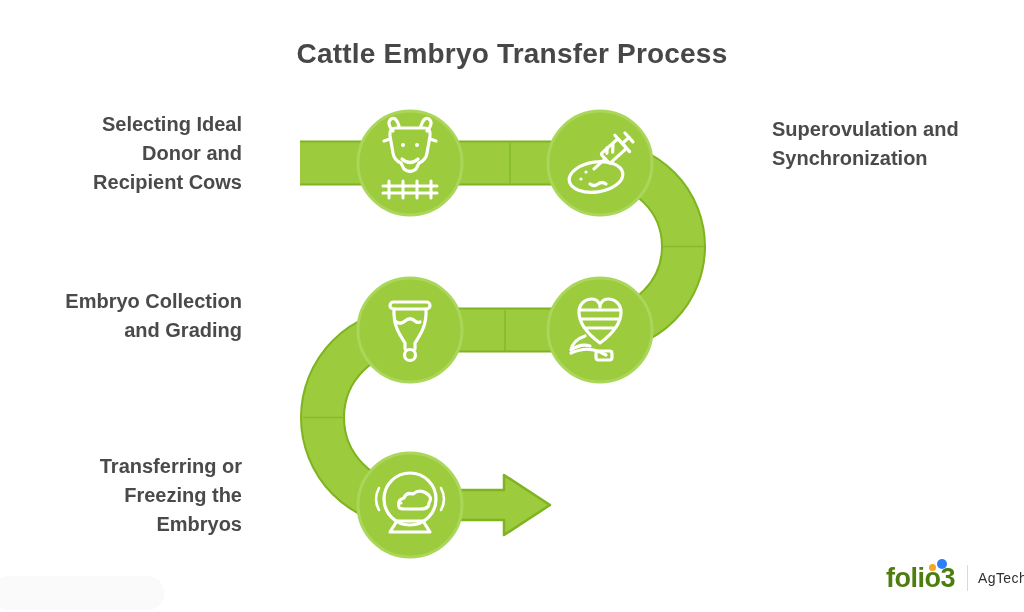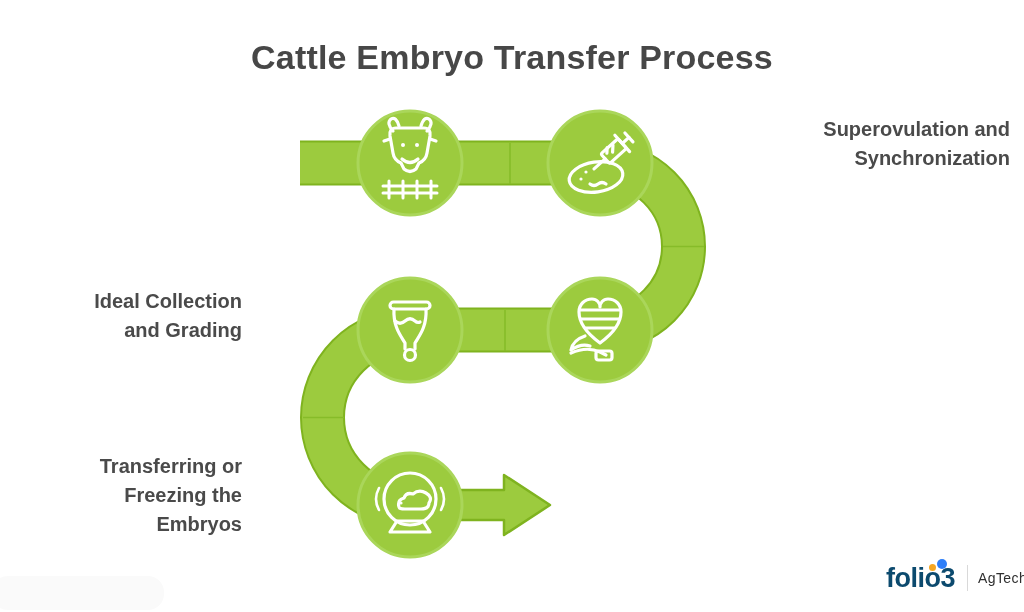--- a/index.html
+++ b/index.html
@@ -11,35 +11,35 @@
     background: #ffffff;
     overflow: hidden;
     font-family: "Liberation Sans", sans-serif;
   }
   .title {
     position: absolute;
     top: 38px;
     left: 0;
     width: 100%;
     text-align: center;
-    font-size: 34px;
+    font-size: 28px;
     font-weight: 700;
     color: #474747;
     letter-spacing: 0.2px;
   }
   .step-label {
     position: absolute;
     font-size: 20px;
     font-weight: 700;
     color: #4a4a4a;
     line-height: 29px;
     white-space: pre-line;
   }
   .step-label.left { left: 30px; width: 212px; text-align: right; }
-  .step-label.right { left: 772px; width: 238px; text-align: right; }
+  .step-label.right { left: 772px; width: 238px; text-align: left; }
   .lbl-1 { top: 110px; }
   .lbl-2 { top: 115px; }
   .lbl-3 { top: 287px; }
   .lbl-4 { top: 272px; }
   .lbl-5 { top: 452px; }
   .flow-svg { position: absolute; top: 0; left: 0; }
   .logo {
     position: absolute;
     left: 886px;
     top: 560px;
@@ -69,23 +69,26 @@
     border-radius: 16px;
   }
 </style>
 </head>
 <body>
 
 <div class="canvas">
 
   <h1 class="title">Cattle Embryo Transfer Process</h1>
 
+  <div class="step-label left lbl-1">Selecting Ideal
+Donor and
+Recipient Cows</div>
   <div class="step-label right lbl-2">Superovulation and
 Synchronization</div>
-  <div class="step-label left lbl-3">Ideal Collection
+  <div class="step-label left lbl-3">Embryo Collection
 and Grading</div>
   <div class="step-label left lbl-5">Transferring or
 Freezing the
 Embryos</div>
 
   <svg class="flow-svg" width="1024" height="612" viewBox="0 0 1024 612">
 
     <path d="M 300 163 L 600 163 A 83.5 83.5 0 0 1 600 330 L 410 330 A 87.5 87.5 0 0 0 410 505" fill="none" stroke="#7FB31F" stroke-width="45" stroke-linecap="butt"></path>
 
     <polygon points="440,490 504,490 504,475 550,505 504,535 504,520 440,520" fill="#9CCB3E" stroke="#7FB31F" stroke-width="2.5" stroke-linejoin="round"></polygon>
@@ -171,21 +174,21 @@
       <path d="M 397 521 L 423 521 L 430 532 L 390 532 Z"></path>
       <path d="M 399 507 q -2 -7 5 -9 q 2 -6 9 -4 q 6 -5 13 -1 q 7 4 3 10 q 0 6 -8 6 l -16 0 q -6 0 -6 -2 Z"></path>
       <circle cx="401" cy="503" r="1.6" fill="#FFFFFF" stroke="none"></circle>
       <path d="M 379 488 q -6 11 0 22" stroke-width="2.6"></path>
       <path d="M 441 488 q 6 11 0 22" stroke-width="2.6"></path>
     </g>
   </svg>
 
   <div class="logo">
     <span class="logo-brand">
-      <span style="color: #0c4a6e;">folio3</span>
+      <span style="color: #4d7c0f;">folio3</span>
       <span class="logo-dot orange" style="background: rgb(245, 166, 35);"></span>
       <span class="logo-dot blue" style="background: rgb(45, 127, 249);"></span>
     </span>
     <span class="logo-divider"></span>
     <span class="logo-suffix" style="color: rgb(47, 47, 47);">AgTech</span>
   </div>
 
   <div class="corner-smudge"></div>
 
 </div>

